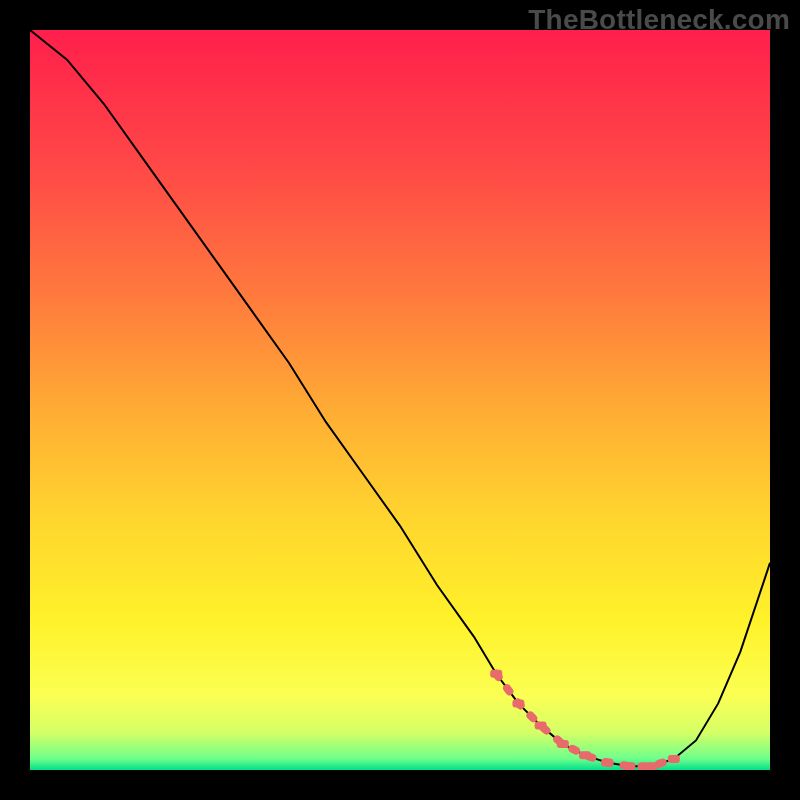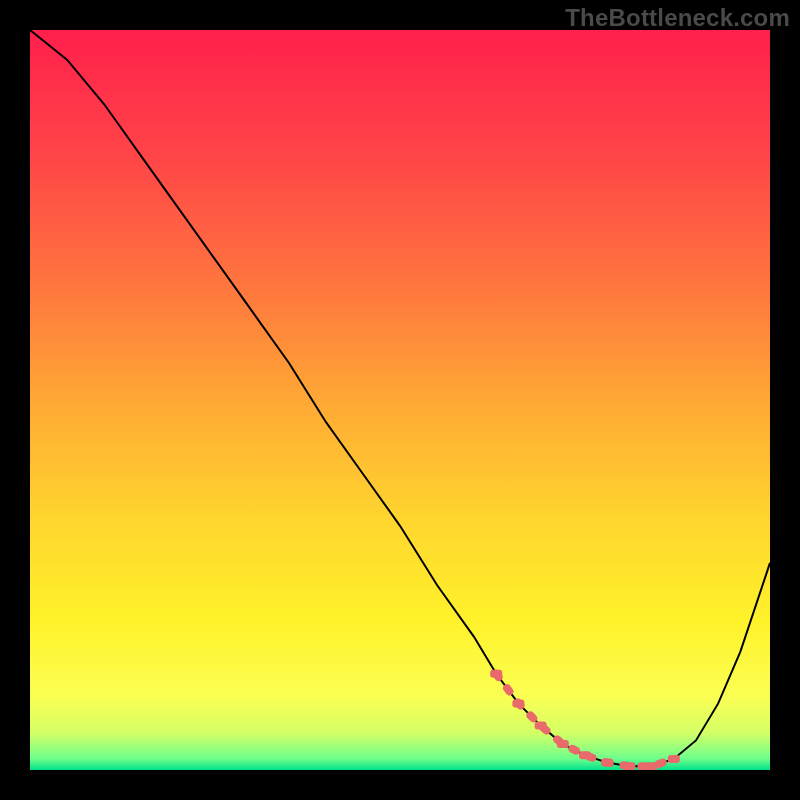--- a/index.html
+++ b/index.html
@@ -14,21 +14,21 @@
     position: relative;
     width: 800px;
     height: 800px;
     background: #000;
   }
   .watermark {
     position: absolute;
     top: 4px;
     right: 10px;
     color: #4a4a4a;
-    font-size: 24px;
+    font-size: 28px;
     font-weight: bold;
     letter-spacing: 0.2px;
     user-select: none;
   }
   .plot {
     position: absolute;
     left: 30px;
     top: 30px;
     width: 740px;
     height: 740px;

